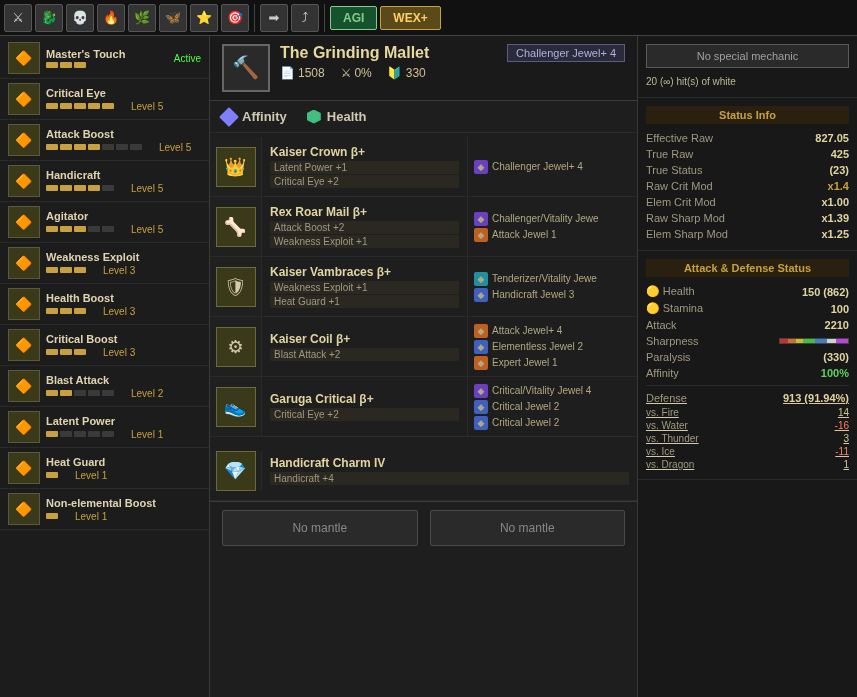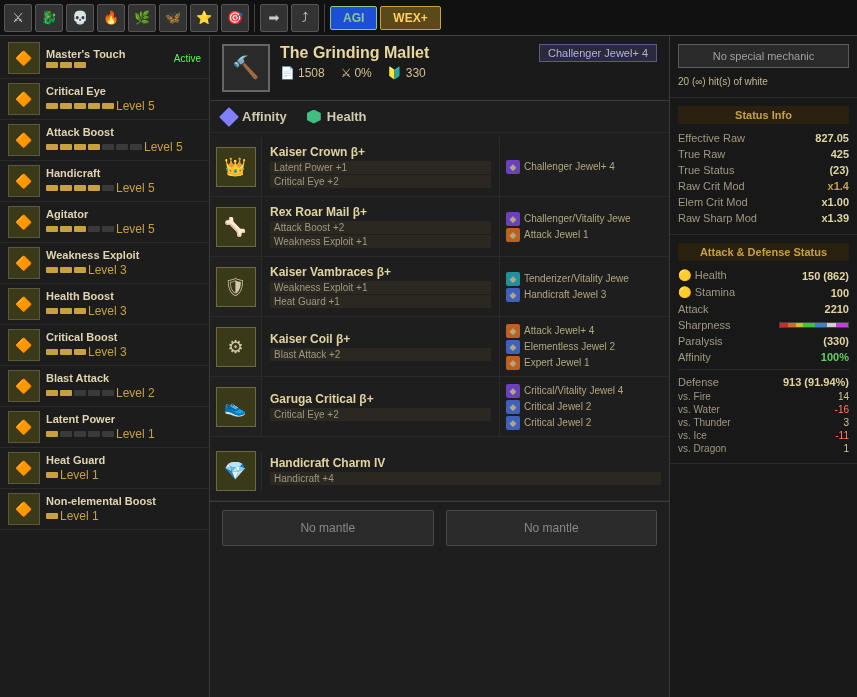--- a/index.html
+++ b/index.html
@@ -37,21 +37,21 @@
     .nav-btn {
       padding: 4px 12px;
       border: 1px solid #666;
       background: #2a2a2a;
       color: #ccc;
       font-size: 12px;
       font-weight: bold;
       cursor: pointer;
       border-radius: 2px;
     }
-    .nav-btn.active { background: #1d4ed8; border-color: #8ac88a; color: #8ac88a; }
+    .nav-btn.active { background: #14532d; border-color: #8ac88a; color: #8ac88a; }
     .nav-btn.wex { background: #5a4a1a; border-color: #c8a040; color: #ffd060; }
 
     
     .main-layout {
       display: flex;
       height: calc(697px - 36px);
     }
 
     
     .sidebar {
@@ -90,23 +90,23 @@
       margin-top: 2px;
       align-items: center;
     }
     .skill-pip {
       width: 12px; height: 6px;
       background: #c8a040;
       border-radius: 1px;
     }
     .skill-pip.empty { background: #3a3a3a; }
     .sidebar-item-level {
-      font-size: 12px;
+      font-size: 10px;
       color: #c8a040;
-      margin-left: 0;
+      margin-left: 15px;
     }
     .sidebar-item-active {
       font-size: 10px;
       color: #4aff4a;
       margin-left: auto;
     }
 
     
     .center-panel {
       flex: 1;
@@ -272,21 +272,21 @@
       padding: 10px;
       text-align: center;
       color: #888;
       font-size: 12px;
       cursor: pointer;
       border-radius: 2px;
     }
 
     
     .right-panel {
-      width: 188px;
+      width: 220px;
       background: #181818;
       border-left: 1px solid #3a3a3a;
       overflow-y: auto;
       padding: 0;
     }
     .right-section {
       border-bottom: 1px solid #2a2a2a;
       padding: 8px;
     }
     .right-section-title {
@@ -703,20 +703,24 @@
         <span class="stat-value gold">x1.4</span>
       </div>
       <div class="stat-row">
         <span class="stat-label">Elem Crit Mod</span>
         <span class="stat-value">x1.00</span>
       </div>
       <div class="stat-row">
         <span class="stat-label">Raw Sharp Mod</span>
         <span class="stat-value">x1.39</span>
       </div>
+      <div class="stat-row">
+        <span class="stat-label">Elem Sharp Mod</span>
+        <span class="stat-value">x1.25</span>
+      </div>
     </div>
 
     <div class="right-section">
       <div class="right-section-title">Attack &amp; Defense Status</div>
       <div class="stat-row">
         <span class="stat-label">🟡 Health</span>
         <span class="stat-value">150 (862)</span>
       </div>
       <div class="stat-row">
         <span class="stat-label">🟡 Stamina</span>
@@ -741,21 +745,21 @@
         </span>
       </div>
       <div class="stat-row">
         <span class="stat-label">Paralysis</span>
         <span class="stat-value">(330)</span>
       </div>
       <div class="stat-row">
         <span class="stat-label">Affinity</span>
         <span class="stat-value green">100%</span>
       </div>
-      <div style="margin-top:4px;border-top:1px solid #2a2a2a;padding-top:4px;">
+      <div style="margin-top:4px;border-top:1px solid #2a2a2a;padding-top:4px;text-decoration:underline;">
         <div class="stat-row">
           <span class="stat-label">Defense</span>
           <span class="stat-value">913 (91.94%)</span>
         </div>
         <div class="def-row">
           <span>vs. Fire</span>
           <span class="def-val">14</span>
         </div>
         <div class="def-row">
           <span>vs. Water</span>

